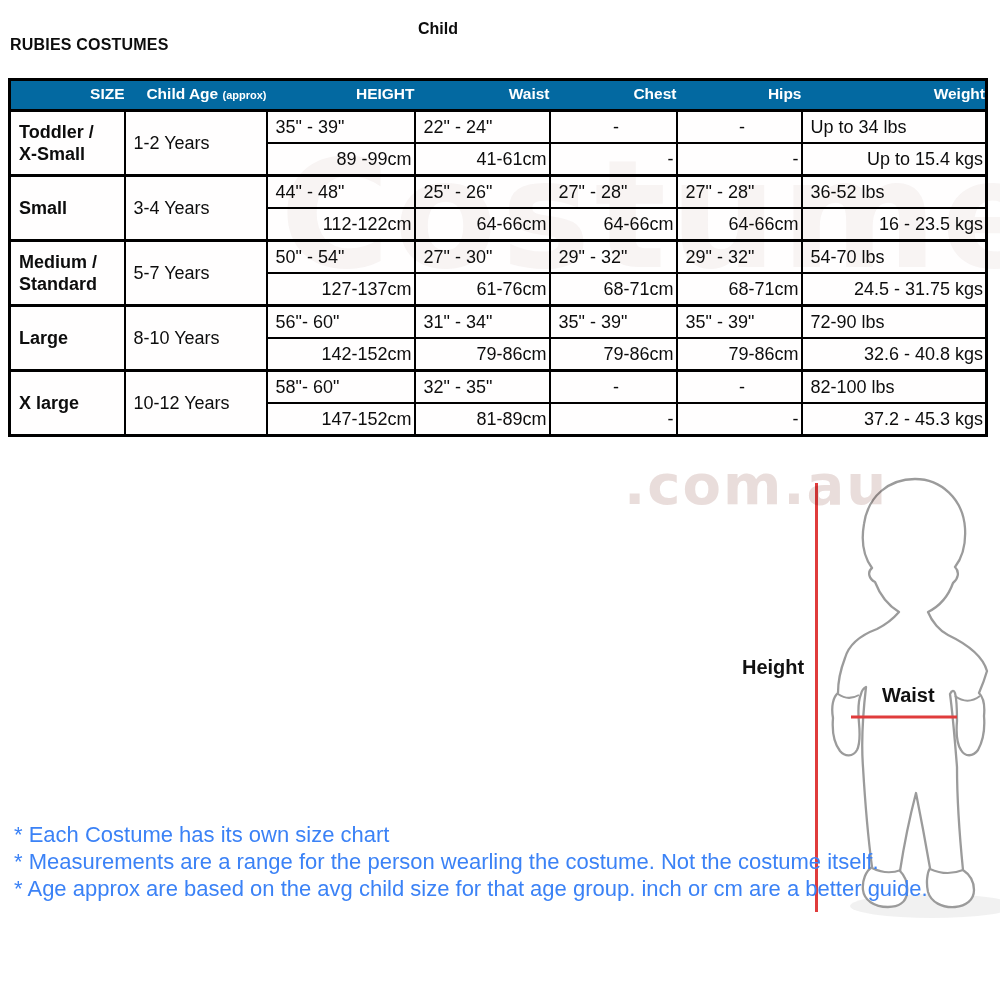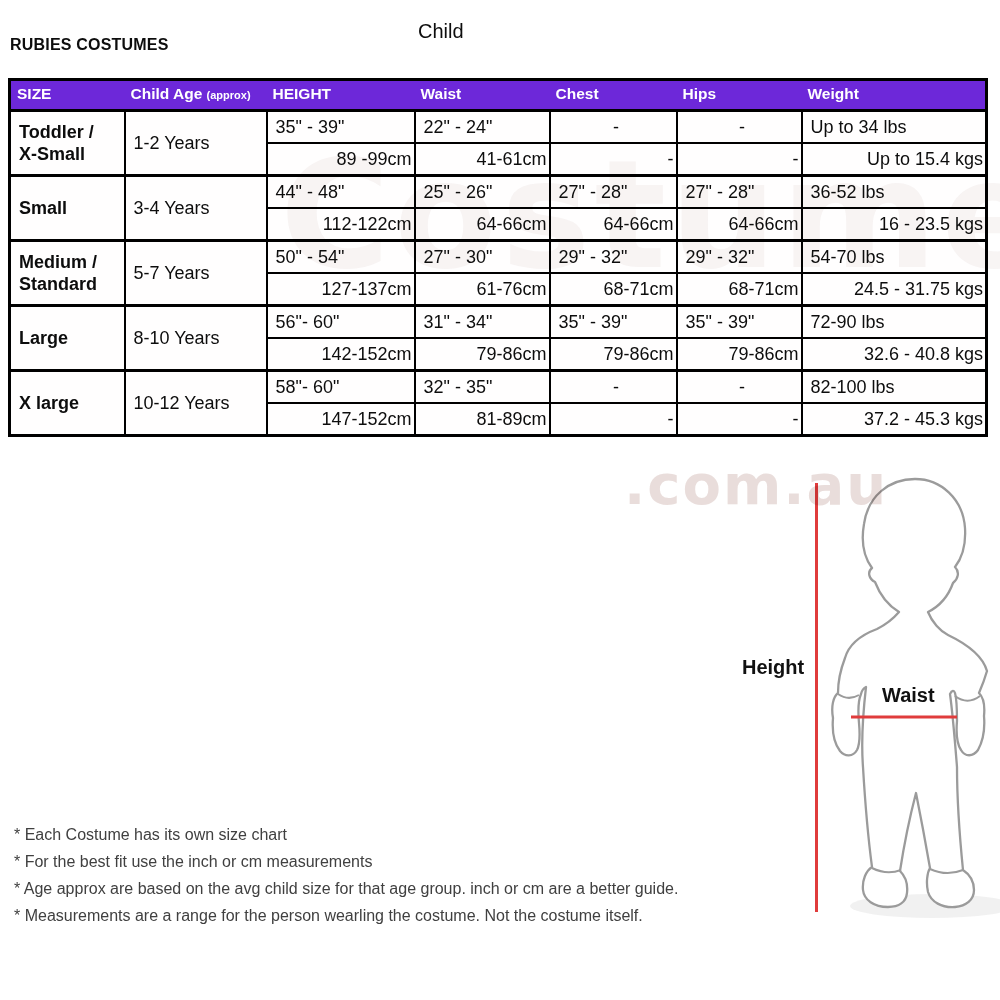--- a/index.html
+++ b/index.html
@@ -6,32 +6,32 @@
   body {
     width:1000px; height:1000px; position:relative; background:#ffffff;
     font-family:"Liberation Sans", sans-serif; color:#0d0d0d; overflow:hidden;
   }
   .brand-title {
     position:absolute; left:10px; top:36px;
     font-size:16px; font-weight:bold; letter-spacing:0.2px;
   }
   .category-label {
     position:absolute; left:418px; top:20px;
-    font-size:20px; font-weight:normal;
+    font-size:16px; font-weight:bold;
   }
 
   
   table.size-chart {
     position:absolute; left:8px; top:78px; width:977px;
     border-collapse:collapse; table-layout:fixed; z-index:1;
     border:3px solid #000;
   }
   table.size-chart th {
-    background:#6d28d9; color:#ffffff; font-weight:bold; font-size:15.5px;
-    text-align:left; height:24px; padding:1px 0 3px 6px; border:0; white-space:nowrap;
+    background:#0369a1; color:#ffffff; font-weight:bold; font-size:15.5px;
+    text-align:right; height:24px; padding:1px 0 3px 6px; border:0; white-space:nowrap;
   }
   table.size-chart th .approx { font-size:11px; font-weight:bold; }
   table.size-chart td {
     border:2px solid #000; font-size:18px; height:28px; line-height:22px;
     padding:1px 2px 1px 8px; white-space:nowrap; overflow:hidden; background:#fffefe;
   }
   tr.g-top td { border-top:3px solid #000; }
   tr.g-sub td { border-top:2px solid #14532d;text-align:right; }
   td.size {
     background:#d9d9d9; font-weight:bold; padding-left:5px; line-height:21px;
@@ -53,21 +53,21 @@
     margin-top:40px;
   }
 
   
   .diagram-svg { position:absolute; left:700px; top:455px; width:300px; height:470px; }
   .diag-label { position:absolute; font-size:20px; font-weight:bold; color:#111; }
   .label-height { left:742px; top:656px; }
   .label-waist  { left:882px; top:684px; }
 
   
-  .footnotes { position:absolute; left:14px; top:821px; font-size:16px; color:#404040; }
+  .footnotes { position:absolute; left:14px; top:821px; font-size:22px; color:#3b82f6; }
   .footnotes div { height:27px; line-height:27px; white-space:nowrap; }
 </style>
 </head>
 <body>
 
 <div class="brand-title">RUBIES COSTUMES</div>
 <div class="category-label">Child</div>
 
 <div class="wm-main">Costume</div>
 <div class="wm-suffix">.com.au</div>
@@ -244,16 +244,15 @@
   <path fill="none" stroke="#9b9b9b" stroke-width="2" d="M 872 868 C 882 873 893 873 901 870"></path>
   <path fill="none" stroke="#9b9b9b" stroke-width="2" d="M 930 869 C 941 874 953 874 963 870"></path>
   <line x1="816.5" y1="483" x2="816.5" y2="912" stroke="#e03c3c" stroke-width="3"></line>
   <line x1="851" y1="717" x2="957" y2="717" stroke="#e03c3c" stroke-width="3"></line>
 </svg>
 <div class="diag-label label-height">Height</div>
 <div class="diag-label label-waist">Waist</div>
 
 <div class="footnotes">
   <div>* Each Costume has its own size chart</div>
-  <div>* For the best fit use the inch or cm measurements</div>
+  <div>* Measurements are a range for the person wearling the costume. Not the costume itself.</div>
   <div>* Age approx are based on the avg child size for that age group. inch or cm are a better guide.</div>
-  <div>* Measurements are a range for the person wearling the costume. Not the costume itself.</div>
 </div>
 
 </body></html>

